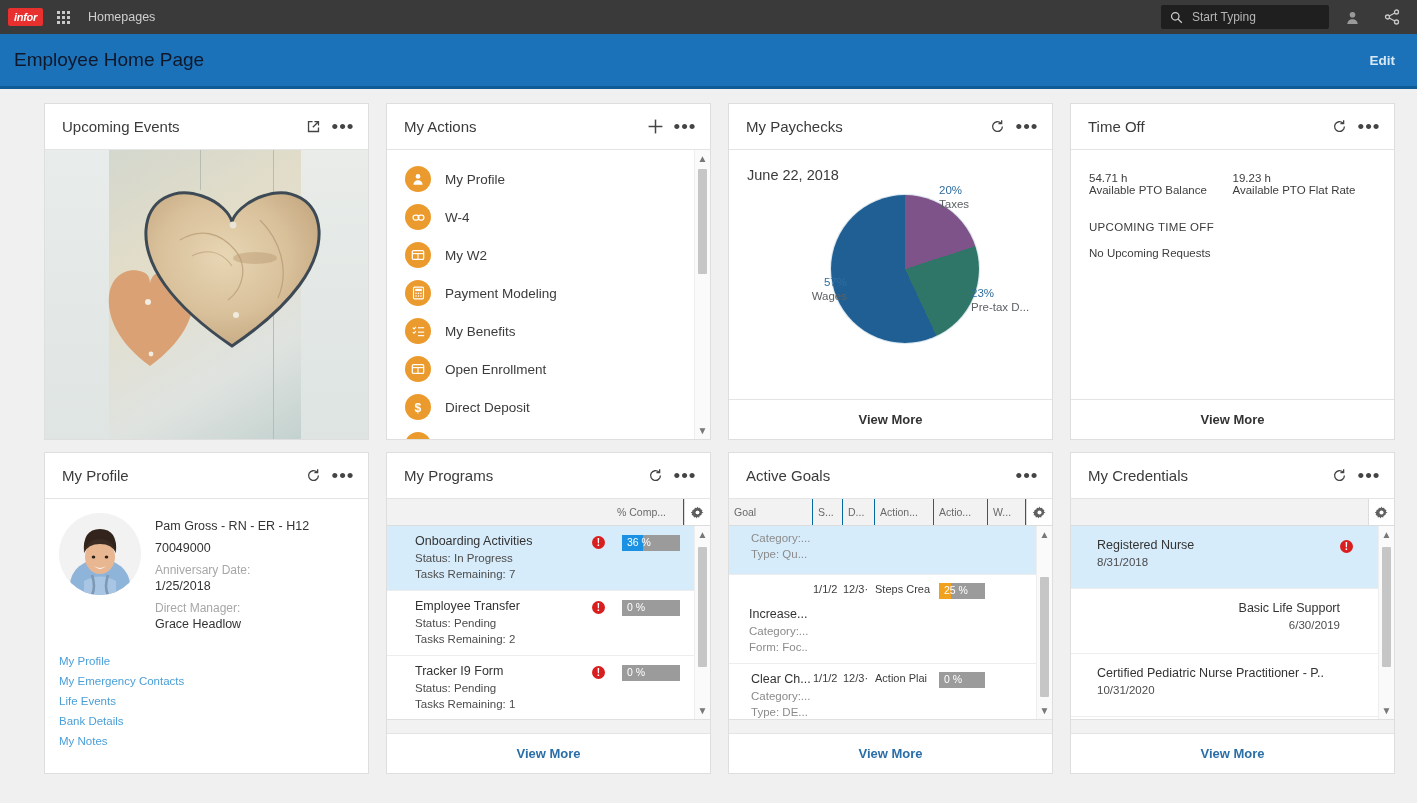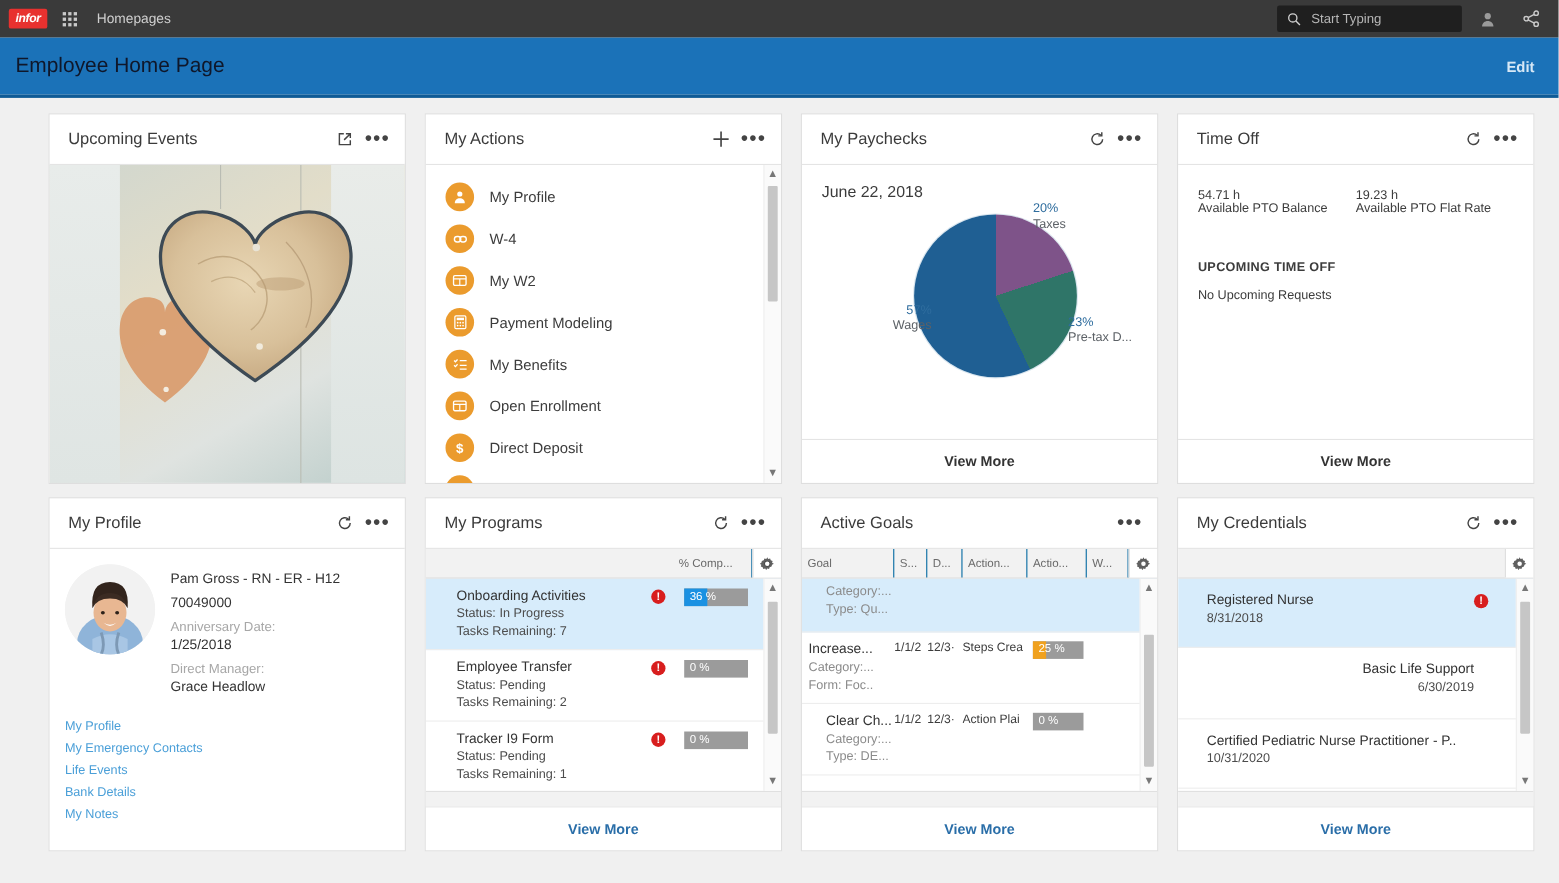--- a/index.html
+++ b/index.html
@@ -127,21 +127,21 @@
   .pie-label { position: absolute; font-size: 11.5px; line-height: 14px; }
   .pie-label .pct { color: #2f6d9e; }
   .pie-label .nm { color: #5c6166; }
 
   
   .timeoff { padding: 22px 18px 0 18px; }
   .to-row { display: flex; }
   .to-col { width: 50%; }
   .to-val { font-size: 11.5px; color: #3c3c3c; }
   .to-lbl { font-size: 11.5px; color: #3c3c3c; }
-  .to-head { margin-top: 41px; font-size: 11.5px; font-weight: bold;
+  .to-head { margin-top: 25px; font-size: 11.5px; font-weight: normal;
     color: #3c3c3c; letter-spacing: .3px; }
   .to-sub { margin-top: 14px; font-size: 11.5px; color: #3c3c3c; }
 
   
   .profile-top { display: flex; padding: 14px 14px 0 14px; gap: 14px; }
   .avatar {
     width: 82px; height: 82px; border-radius: 50%; flex: 0 0 82px;
     overflow: hidden; background: #f1f1f1; position: relative;
   }
   .profile-fields { padding-top: 6px; }
@@ -646,21 +646,21 @@
 
           <div class="grow sel" style="padding-top:2px;padding-bottom:14px;">
             <div style="flex:1;padding-left:22px;">
               <div class="g-sub mute">Category:...</div>
               <div class="g-sub mute">Type: Qu...</div>
             </div>
             <div style="width:16px;flex:0 0 16px;"></div>
           </div>
 
           <div class="grow">
-            <div style="width:84px;flex:0 0 84px;padding-left:6px;">
+            <div style="width:84px;flex:0 0 84px;padding-left:20px;margin-top:24px;">
               <div class="g-title">Increase...</div>
               <div class="g-sub mute">Category:...</div>
               <div class="g-sub mute">Form: Foc..</div>
             </div>
             <div class="gc" style="width:30px;flex:0 0 30px;font-size:11px;color:#3c3c3c;">1/1/2</div>
             <div class="gc" style="width:32px;flex:0 0 32px;font-size:11px;color:#3c3c3c;">12/3·</div>
             <div class="gc" style="width:64px;flex:0 0 64px;font-size:11px;color:#3c3c3c;">Steps Crea</div>
             <div style="width:52px;flex:0 0 52px;">
               <div class="pctbar" style="width:46px;">
                 <div class="fill" id="gf1" style="background: rgb(240, 161, 30); width: 25%;"></div>

